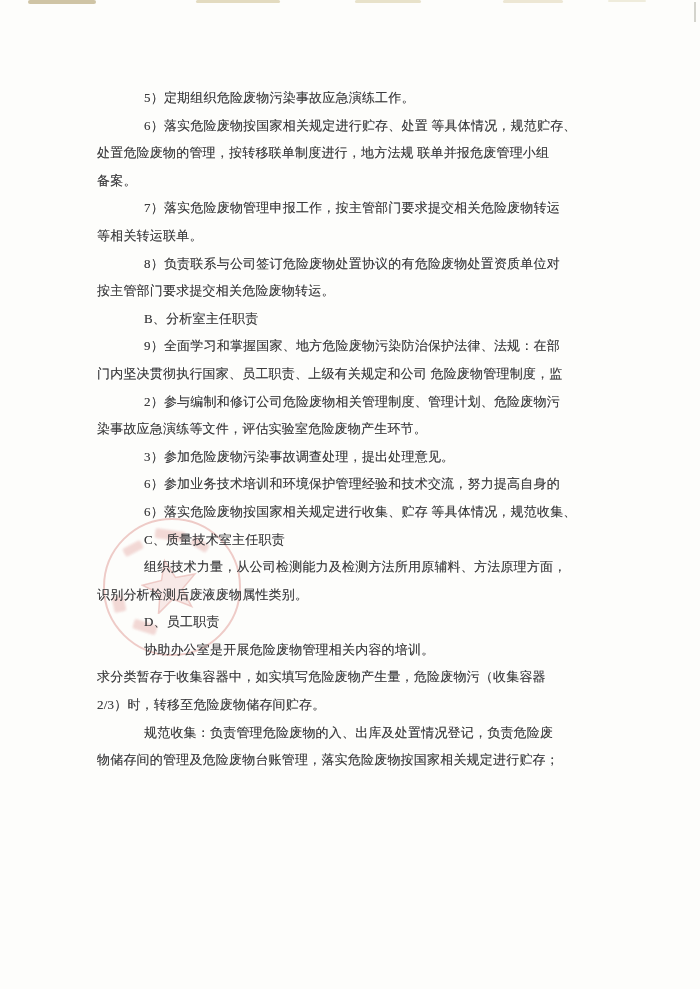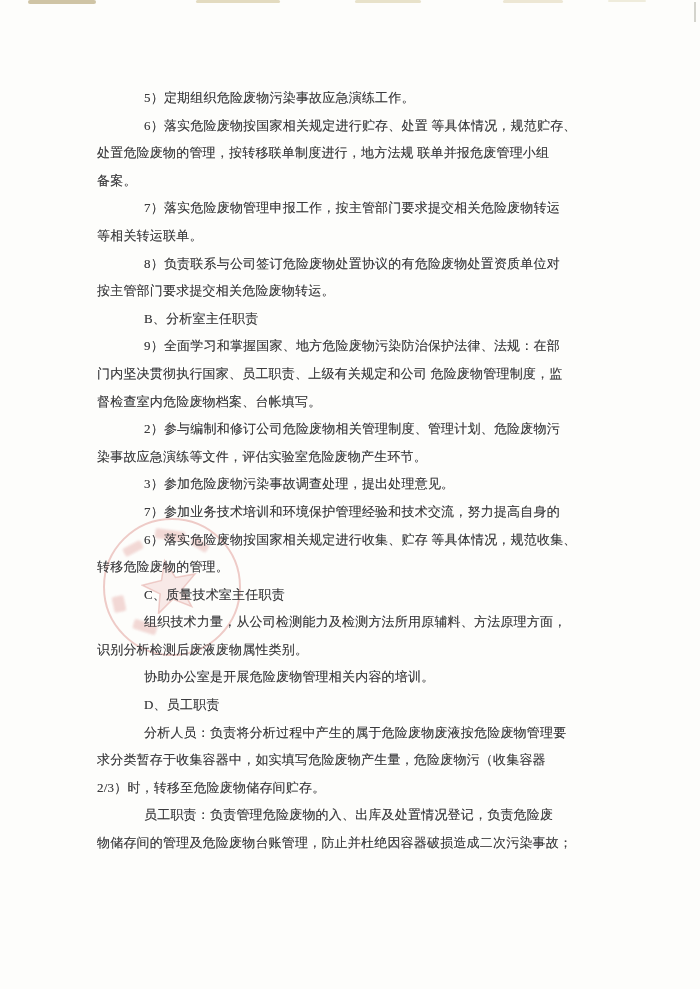--- a/index.html
+++ b/index.html
@@ -100,32 +100,29 @@
       <div class="line indent">6）落实危险废物按国家相关规定进行贮存、处置 等具体情况，规范贮存、</div>
       <div class="line">处置危险废物的管理，按转移联单制度进行，地方法规 联单并报危废管理小组</div>
       <div class="line">备案。</div>
       <div class="line indent">7）落实危险废物管理申报工作，按主管部门要求提交相关危险废物转运</div>
       <div class="line">等相关转运联单。</div>
       <div class="line indent">8）负责联系与公司签订危险废物处置协议的有危险废物处置资质单位对</div>
       <div class="line">按主管部门要求提交相关危险废物转运。</div>
       <div class="line indent">B、分析室主任职责</div>
       <div class="line indent">9）全面学习和掌握国家、地方危险废物污染防治保护法律、法规：在部</div>
       <div class="line">门内坚决贯彻执行国家、员工职责、上级有关规定和公司 危险废物管理制度，监</div>
-      <div class="line">督检查室内危险废物档案、台帐填写。</div>
       <div class="line indent">2）参与编制和修订公司危险废物相关管理制度、管理计划、危险废物污</div>
       <div class="line">染事故应急演练等文件，评估实验室危险废物产生环节。</div>
       <div class="line indent">3）参加危险废物污染事故调查处理，提出处理意见。</div>
-      <div class="line indent">7）参加业务技术培训和环境保护管理经验和技术交流，努力提高自身的</div>
+      <div class="line indent">6）参加业务技术培训和环境保护管理经验和技术交流，努力提高自身的</div>
       <div class="line indent">6）落实危险废物按国家相关规定进行收集、贮存 等具体情况，规范收集、</div>
-      <div class="line">转移危险废物的管理。</div>
       <div class="line indent">C、质量技术室主任职责</div>
       <div class="line indent">组织技术力量，从公司检测能力及检测方法所用原辅料、方法原理方面，</div>
       <div class="line">识别分析检测后废液废物属性类别。</div>
+      <div class="line indent">D、员工职责</div>
       <div class="line indent">协助办公室是开展危险废物管理相关内容的培训。</div>
-      <div class="line indent">D、员工职责</div>
-      <div class="line indent">分析人员：负责将分析过程中产生的属于危险废物废液按危险废物管理要</div>
       <div class="line">求分类暂存于收集容器中，如实填写危险废物产生量，危险废物污（收集容器</div>
       <div class="line">2/3）时，转移至危险废物储存间贮存。</div>
-      <div class="line indent">员工职责：负责管理危险废物的入、出库及处置情况登记，负责危险废</div>
-      <div class="line">物储存间的管理及危险废物台账管理，防止并杜绝因容器破损造成二次污染事故；</div>
+      <div class="line indent">规范收集：负责管理危险废物的入、出库及处置情况登记，负责危险废</div>
+      <div class="line">物储存间的管理及危险废物台账管理，落实危险废物按国家相关规定进行贮存；</div>
     </div>
 
 </div>
 
 </body></html>

